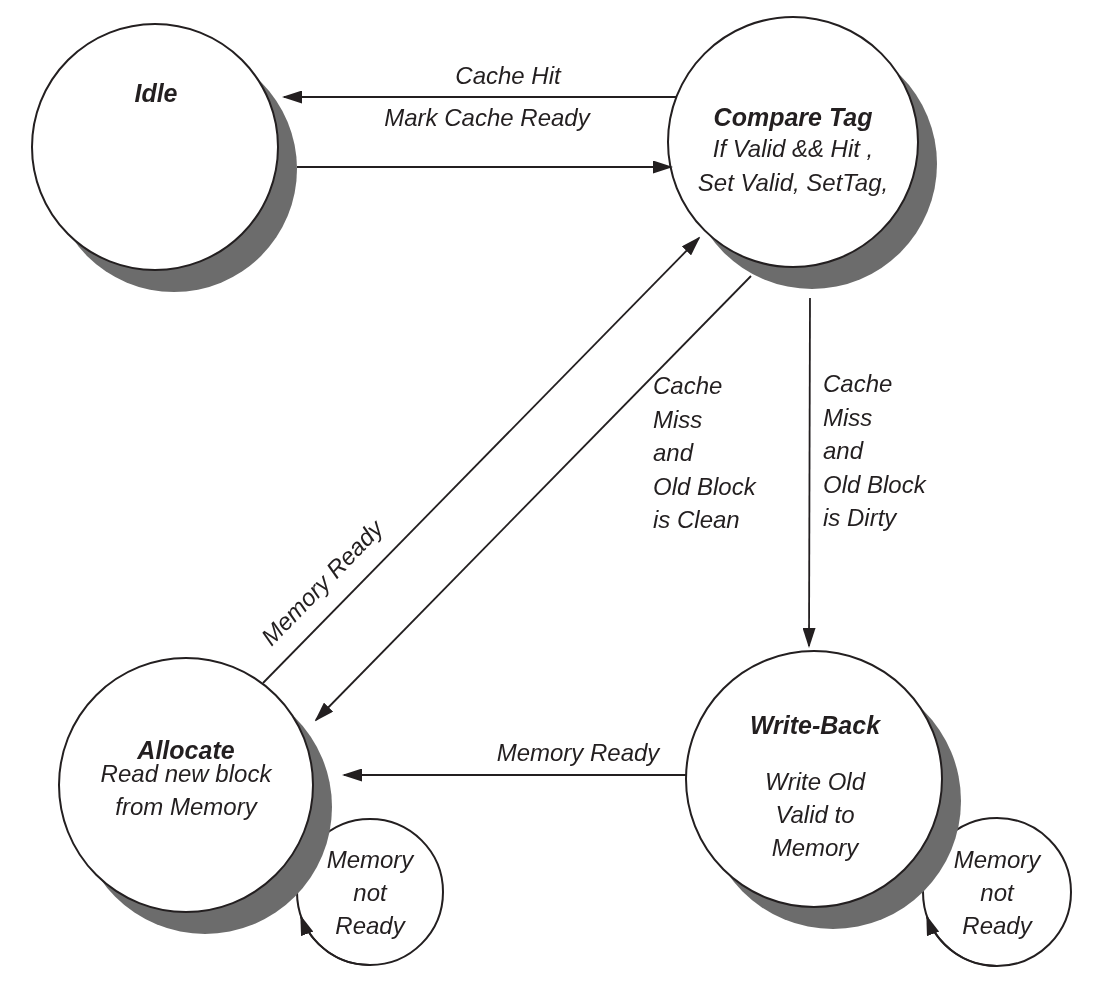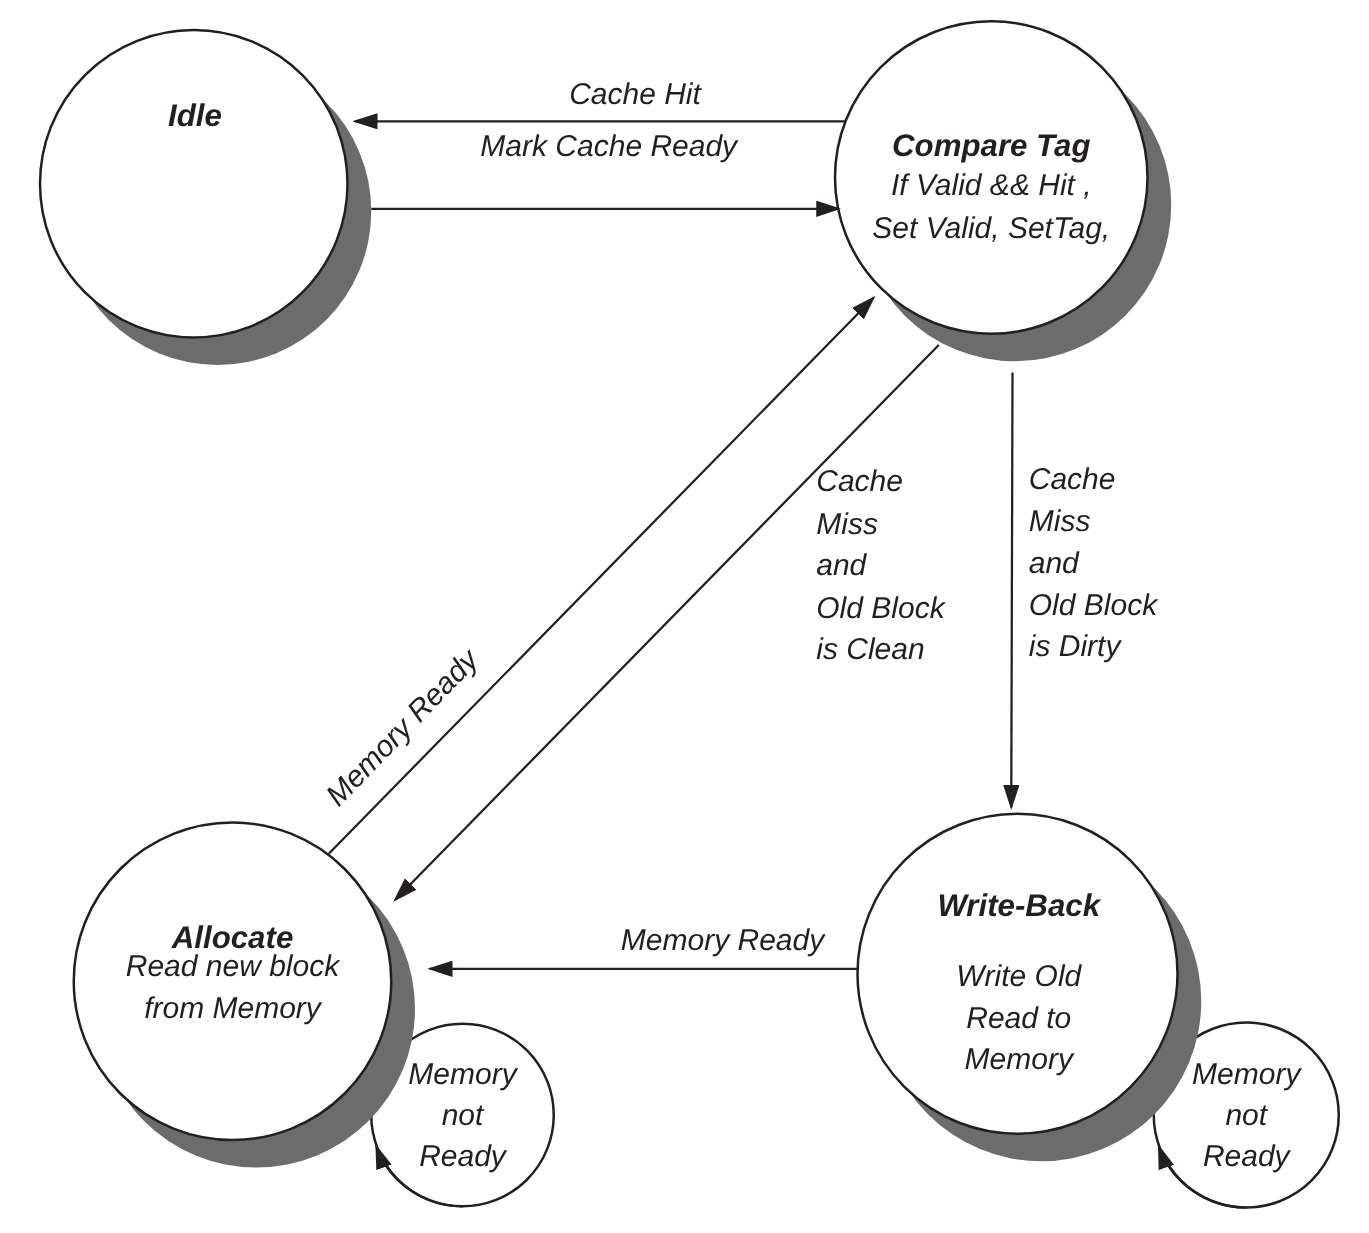--- a/index.html
+++ b/index.html
@@ -77,21 +77,21 @@
 
   <div class="lbl title c" style="left:66px; top:735px; width:240px;">Allocate</div>
   <div class="lbl c" style="left:66px; top:757px; width:240px;">
     <div>Read new block</div>
     <div>from Memory</div>
   </div>
 
   <div class="lbl title c" style="left:695px; top:710px; width:240px;">Write-Back</div>
   <div class="lbl c" style="left:695px; top:753px; width:240px;margin-top:12px;">
     <div>Write Old</div>
-    <div>Read to</div>
+    <div>Valid to</div>
     <div>Memory</div>
   </div>
 
   <div class="lbl c" style="left:408px; top:59px; width:200px;">Cache Hit</div>
   <div class="lbl c" style="left:357px; top:101px; width:260px;">Mark Cache Ready</div>
 
   <div class="lbl lh335" style="left:653px; top:369px;">
     <div>Cache</div>
     <div>Miss</div>
     <div>and</div>

